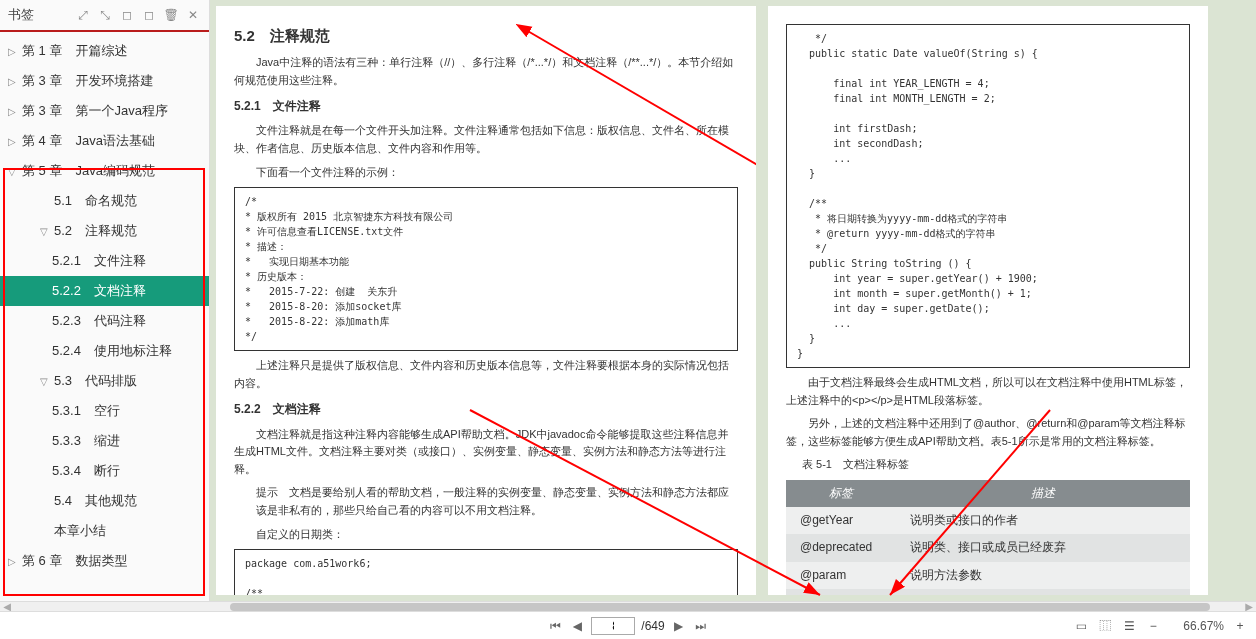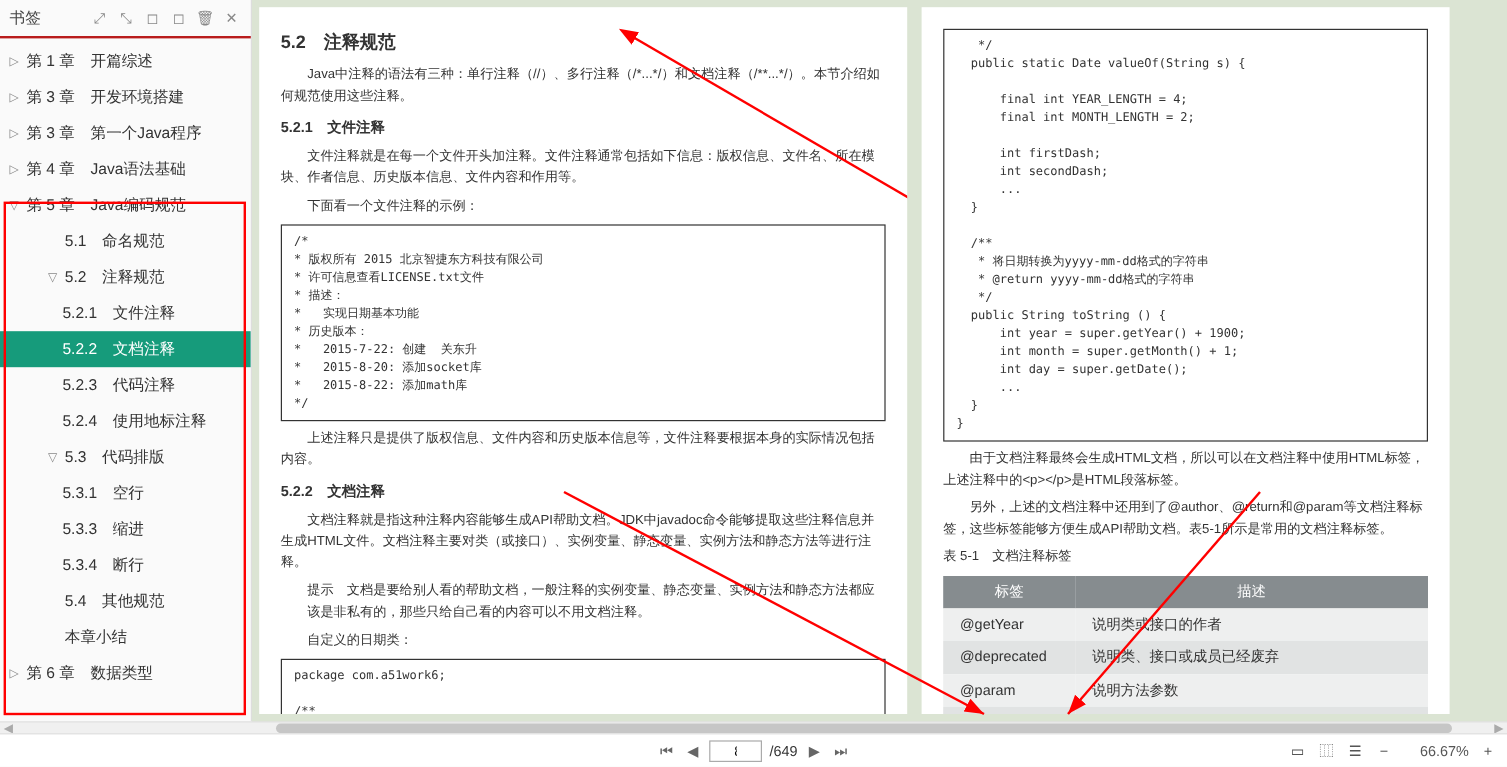--- a/index.html
+++ b/index.html
@@ -22,21 +22,21 @@
 .content { flex: 1; display: flex; position: relative; background: #dbe4d3; overflow: hidden; }
 .page { background: #fff; margin: 6px; padding: 12px 18px; font-size: 11px; line-height: 1.6; color: #333; overflow: hidden; }
 .page-left { width: 540px; position: relative; }
 .page-right { width: 440px; position: relative; }
 h3.section { font-size: 15px; font-weight: bold; margin: 6px 0; }
 h4.sub { font-size: 12px; font-weight: bold; margin: 8px 0 4px; }
 .para { margin: 6px 0; text-indent: 2em; }
 .code { border: 1px solid #333; padding: 6px 10px; font-family: Consolas, monospace; font-size: 10px; line-height: 1.5; white-space: pre-wrap; background: #fff; margin: 6px 0; color: #333; }
 .tip { margin: 6px 0 6px 2em; }
 table.doctags { width: 100%; border-collapse: collapse; margin: 6px 0; font-size: 12px; }
-table.doctags th { background: #868c8f; color: #fff; padding: 4px 24px; text-align: center; font-weight: normal; }
+table.doctags th { background: #868c8f; color: #fff; padding: 4px 24px; text-align: center; font-weight: normal; font-style: italic; }
 table.doctags td { padding: 4px 14px; color: #333; }
 table.doctags tr:nth-child(even) td { background: #e1e3e3; }
 table.doctags tr:nth-child(odd) td { background: #eeefef; }
 .arrow { position: absolute; pointer-events: none; z-index: 6; }
 .bottom-bar { height: 28px; border-top: 1px solid #ddd; display: flex; align-items: center; justify-content: center; position: relative; background: #fff; }
 .pager { display: flex; align-items: center; gap: 6px; }
 .pager .btn { width: 16px; height: 16px; display: inline-flex; align-items: center; justify-content: center; cursor: pointer; color: #666; }
 .pager input { width: 44px; text-align: center; border: 1px solid #aaa; padding: 1px 20px; font-size: 12px; }
 .zoom-tools { position: absolute; right: 8px; display: flex; align-items: center; gap: 8px; font-size: 12px; color: #555; }
 .zoom-tools .ico { cursor: pointer; width: 16px; height: 16px; display: inline-flex; align-items: center; justify-content: center; font-size: 12px; }
@@ -208,21 +208,21 @@
    */
   public String toString () {
       int year = super.getYear() + 1900;
       int month = super.getMonth() + 1;
       int day = super.getDate();
       ...
   }
 }</div>
       <p class="para">由于文档注释最终会生成HTML文档，所以可以在文档注释中使用HTML标签，上述注释中的&lt;p&gt;&lt;/p&gt;是HTML段落标签。</p>
       <p class="para">另外，上述的文档注释中还用到了@author、@return和@param等文档注释标签，这些标签能够方便生成API帮助文档。表5-1所示是常用的文档注释标签。</p>
-      <p style="margin:6px 0;">表 5-1　文档注释标签</p>
+      <p style="margin:6px 16px;">表 5-1　文档注释标签</p>
       <table class="doctags">
         <thead>
             <tr>
           <th>标签</th>
           <th>描述</th>
         </tr>
           </thead>
         <tbody id="tagrows">
             <tr>
               <td style="width: 110px;">@getYear</td>

